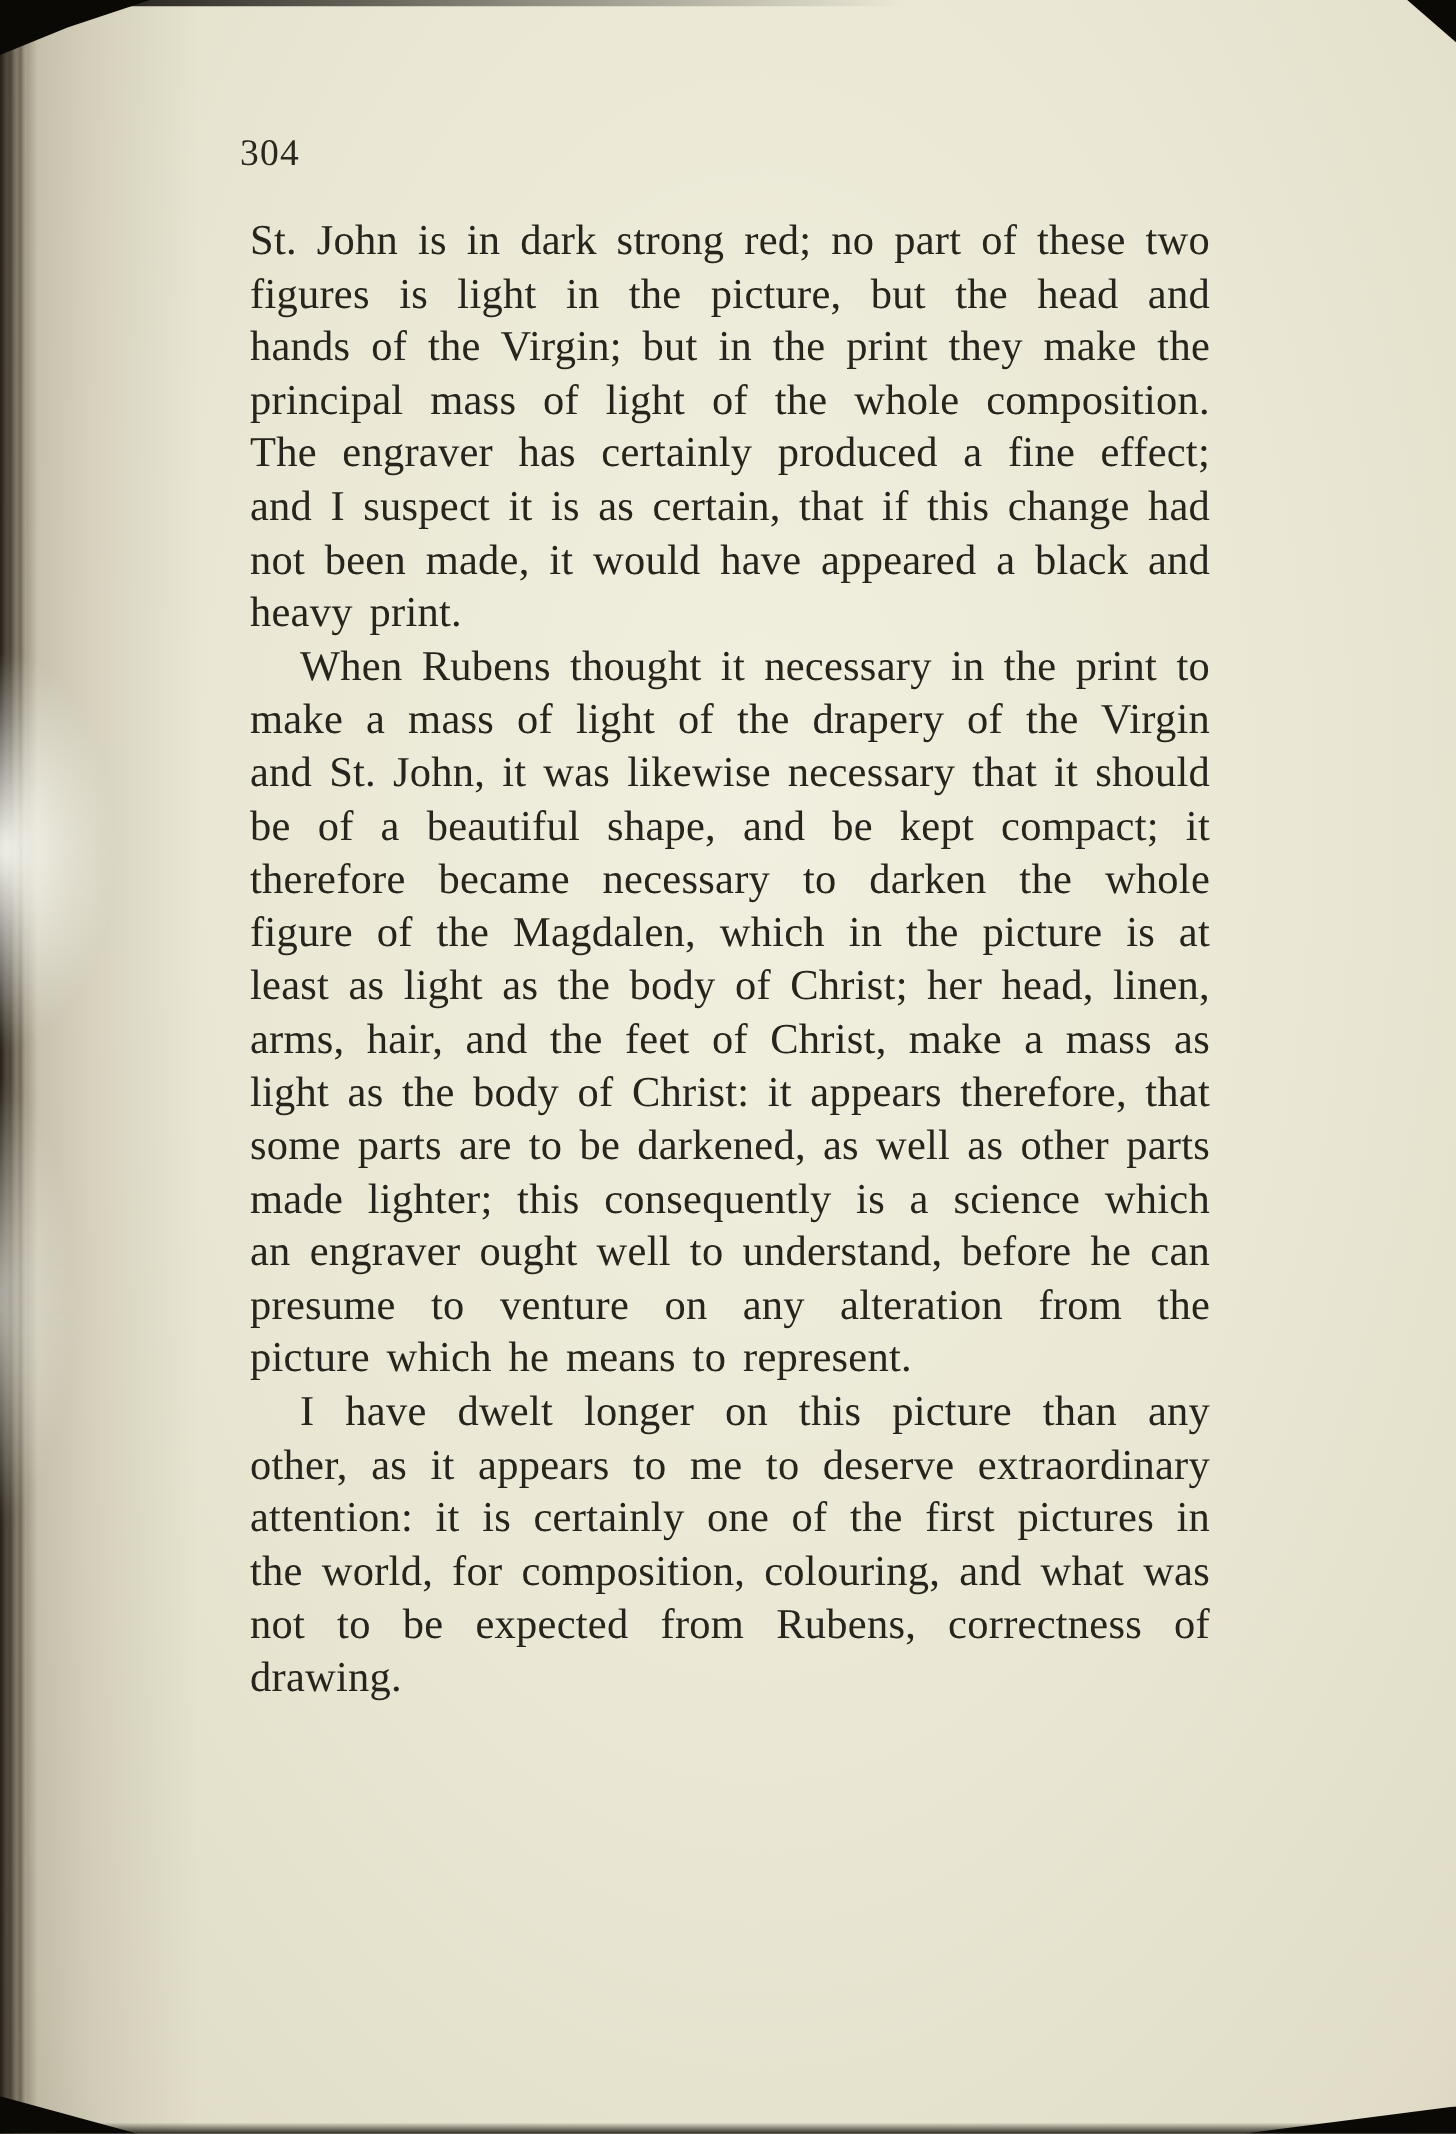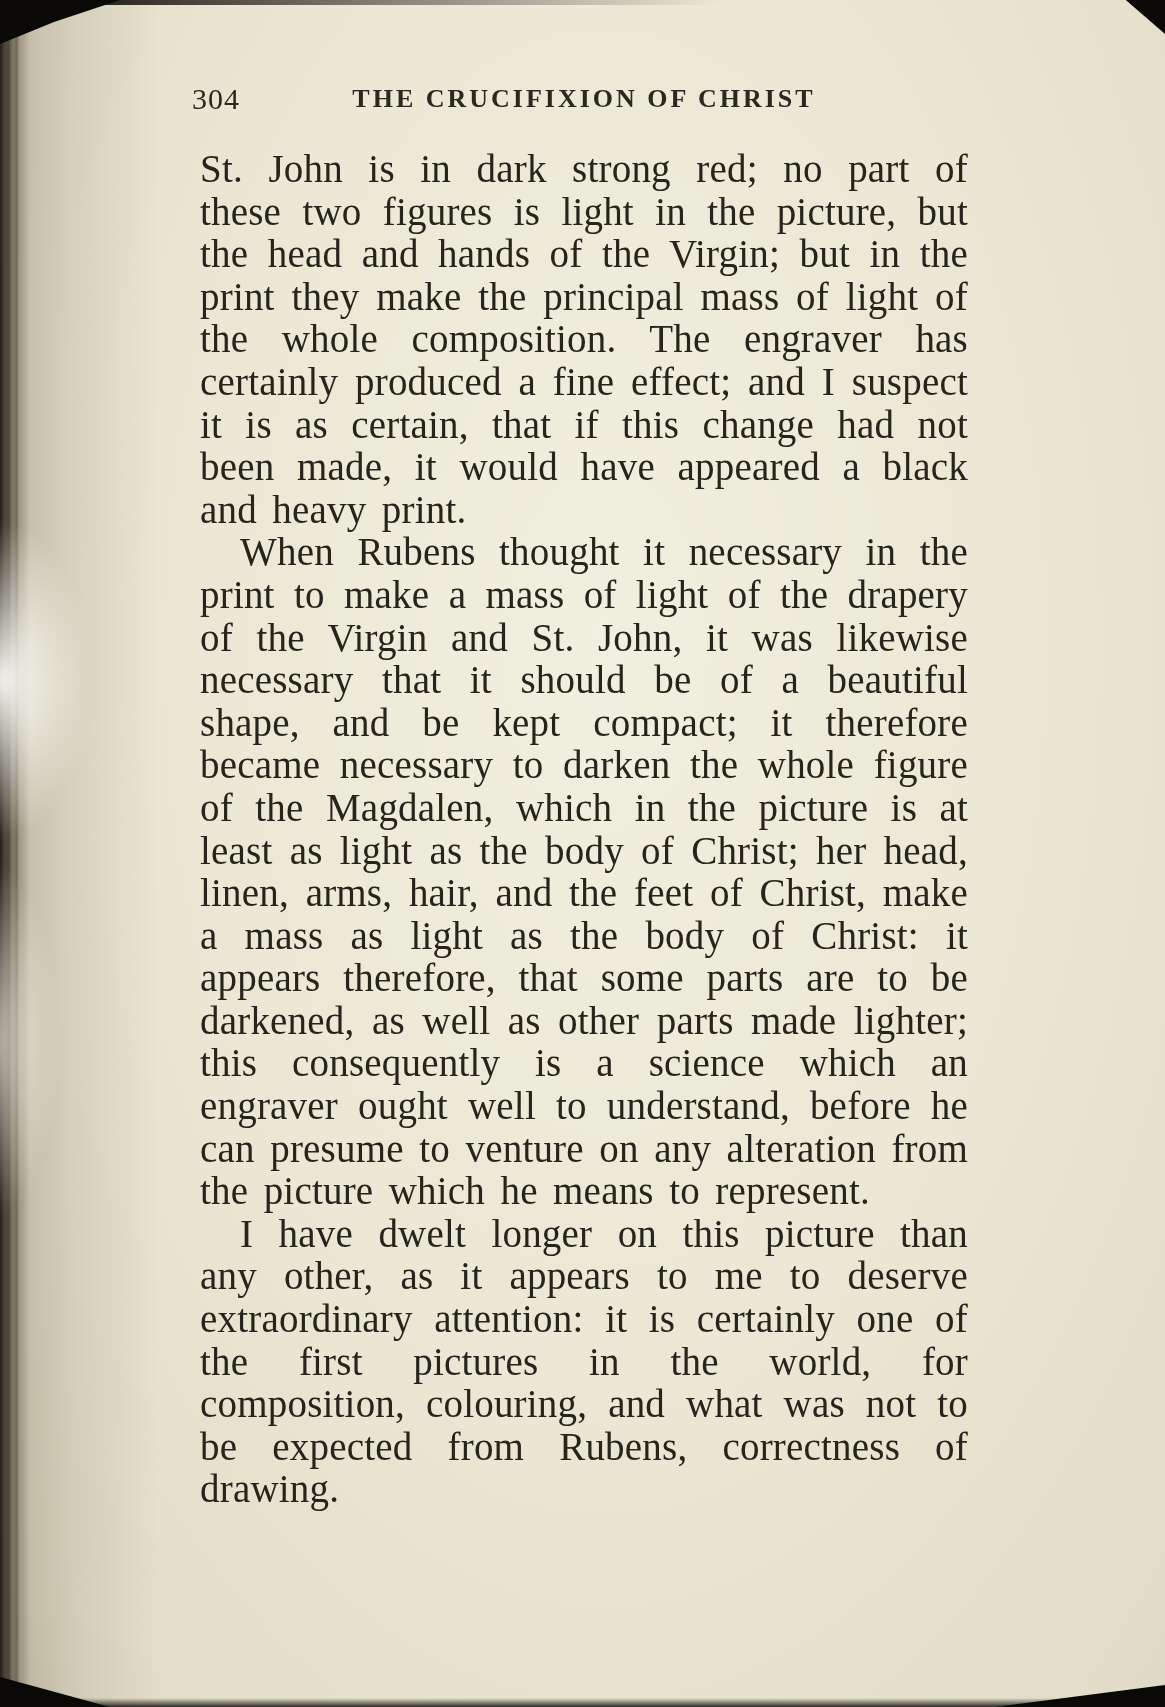--- a/index.html
+++ b/index.html
@@ -80,21 +80,21 @@
   .edge-bottom {
     position: absolute; bottom: 0; left: 0; width: 100%; height: 9px;
     background: linear-gradient(to top, rgba(12,10,7,0.85), rgba(12,10,7,0.0));
     pointer-events: none;
   }
 
   
   .text-block {
     position: absolute;
     left: 200px;
-    top: 80px;
+    top: 104px;
     width: 768px;
   }
   .header-row {
     position: relative;
     height: 44px;
     margin-bottom: 24px;
   }
   .page-number {
     position: absolute;
     left: -8px;
@@ -110,21 +110,21 @@
     width: 100%;
     text-align: center;
     font-size: 26px;
     font-weight: bold;
     letter-spacing: 3px;
     color: #2a281f;
     white-space: nowrap;
   }
   .body-text p {
     margin: 0;
-    font-size: 39px;
+    font-size: 34px;
     line-height: 42.6px;
     text-align: justify;
     word-spacing: 0.14em;
     letter-spacing: 0.2px;
     color: #26241c;
   }
   .body-text p.indent {
     text-indent: 40px;
   }
 </style>
@@ -142,21 +142,20 @@
   <div class="corner-tl"></div>
   <div class="corner-tr"></div>
   <div class="corner-bl"></div>
   <div class="corner-br"></div>
   <div class="edge-bottom"></div>
 
   <div class="text-block">
 
     <div class="header-row">
       <span class="page-number">304</span>
-      <span class="running-header">THE CRUCIFIXION OF CHRIST</span>
     </div>
 
     <div class="body-text">
       <p>St. John is in dark strong red; no part of these two figures is light in the picture, but the head and hands of the Virgin; but in the print they make the principal mass of light of the whole composition. The engraver has certainly produced a fine effect; and I suspect it is as certain, that if this change had not been made, it would have appeared a black and heavy print.</p>
       <p class="indent">When Rubens thought it necessary in the print to make a mass of light of the drapery of the Virgin and St. John, it was likewise necessary that it should be of a beautiful shape, and be kept compact; it therefore became necessary to darken the whole figure of the Magdalen, which in the picture is at least as light as the body of Christ; her head, linen, arms, hair, and the feet of Christ, make a mass as light as the body of Christ: it appears therefore, that some parts are to be darkened, as well as other parts made lighter; this consequently is a science which an engraver ought well to understand, before he can presume to venture on any alteration from the picture which he means to represent.</p>
       <p class="indent">I have dwelt longer on this picture than any other, as it appears to me to deserve extraordinary attention: it is certainly one of the first pictures in the world, for composition, colouring, and what was not to be expected from Rubens, correctness of drawing.</p>
     </div>
 
   </div>
 

